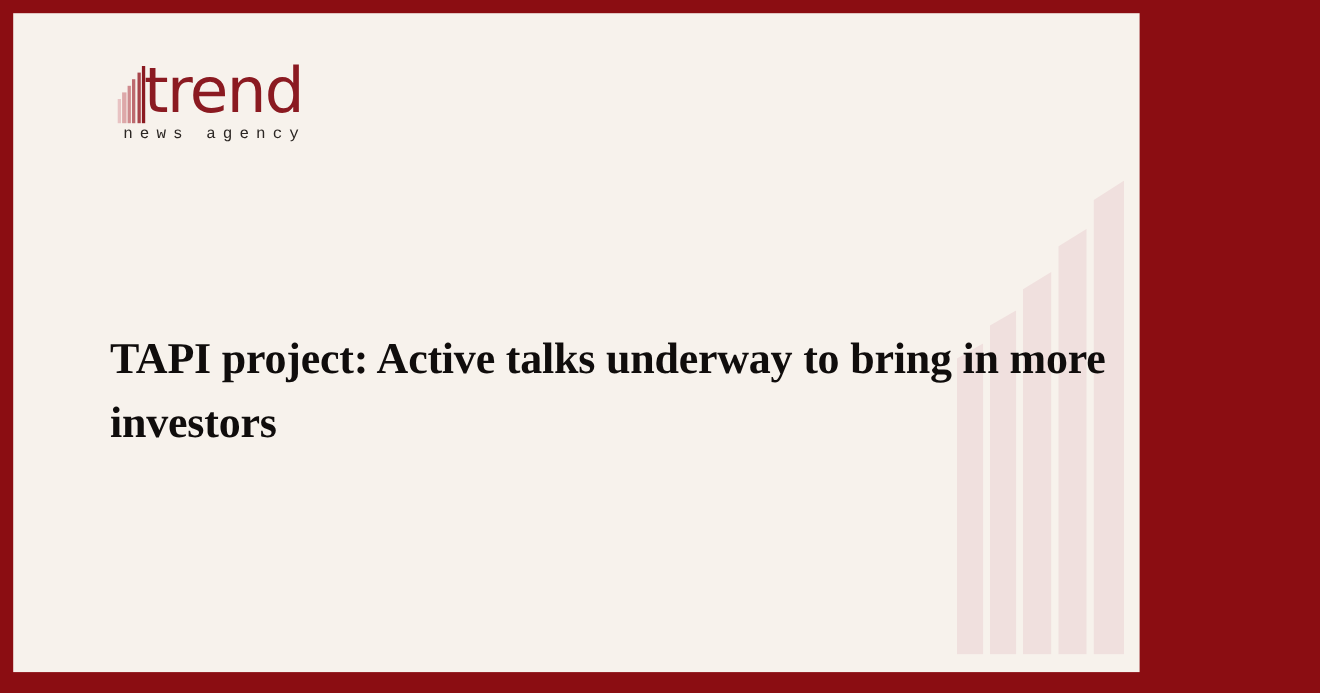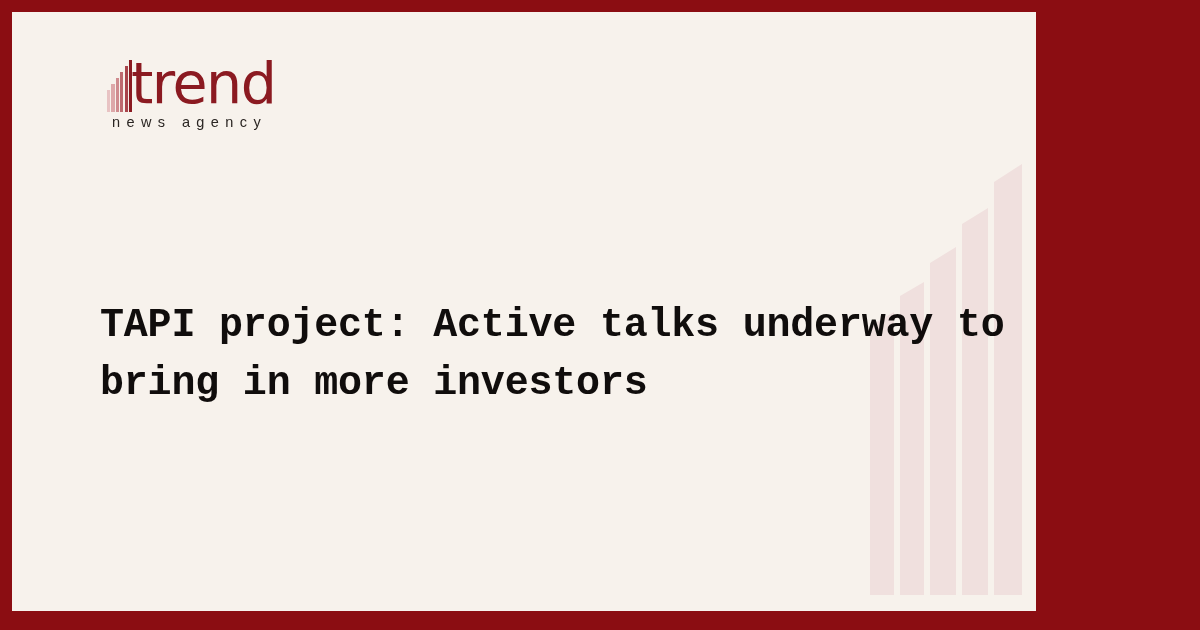--- a/index.html
+++ b/index.html
@@ -66,35 +66,35 @@
     font-size: 57px;
     line-height: 62px;
     letter-spacing: -1.5px;
     color: #8b1a21;
     font-weight: 400;
   }
   #logo-tagline {
     position: absolute;
     left: 5px;
     top: 62px;
-    font-family: Liberation Sans, sans-serif;
+    font-family: Liberation Mono, monospace;
     font-size: 14.5px;
     letter-spacing: 6.4px;
     color: #2b2623;
     font-weight: 400;
     white-space: nowrap;
   }
 
   
   #headline {
     position: absolute;
     left: 88px;
     top: 258px;
     width: 950px;
-    font-family: Liberation Mono, monospace;
+    font-family: Liberation Serif, serif;
     font-size: 40px;
     line-height: 58px;
     font-weight: 700;
     color: #100d0c;
     letter-spacing: -0.2px;
   }
 </style>
 </head>
 <body>
 

